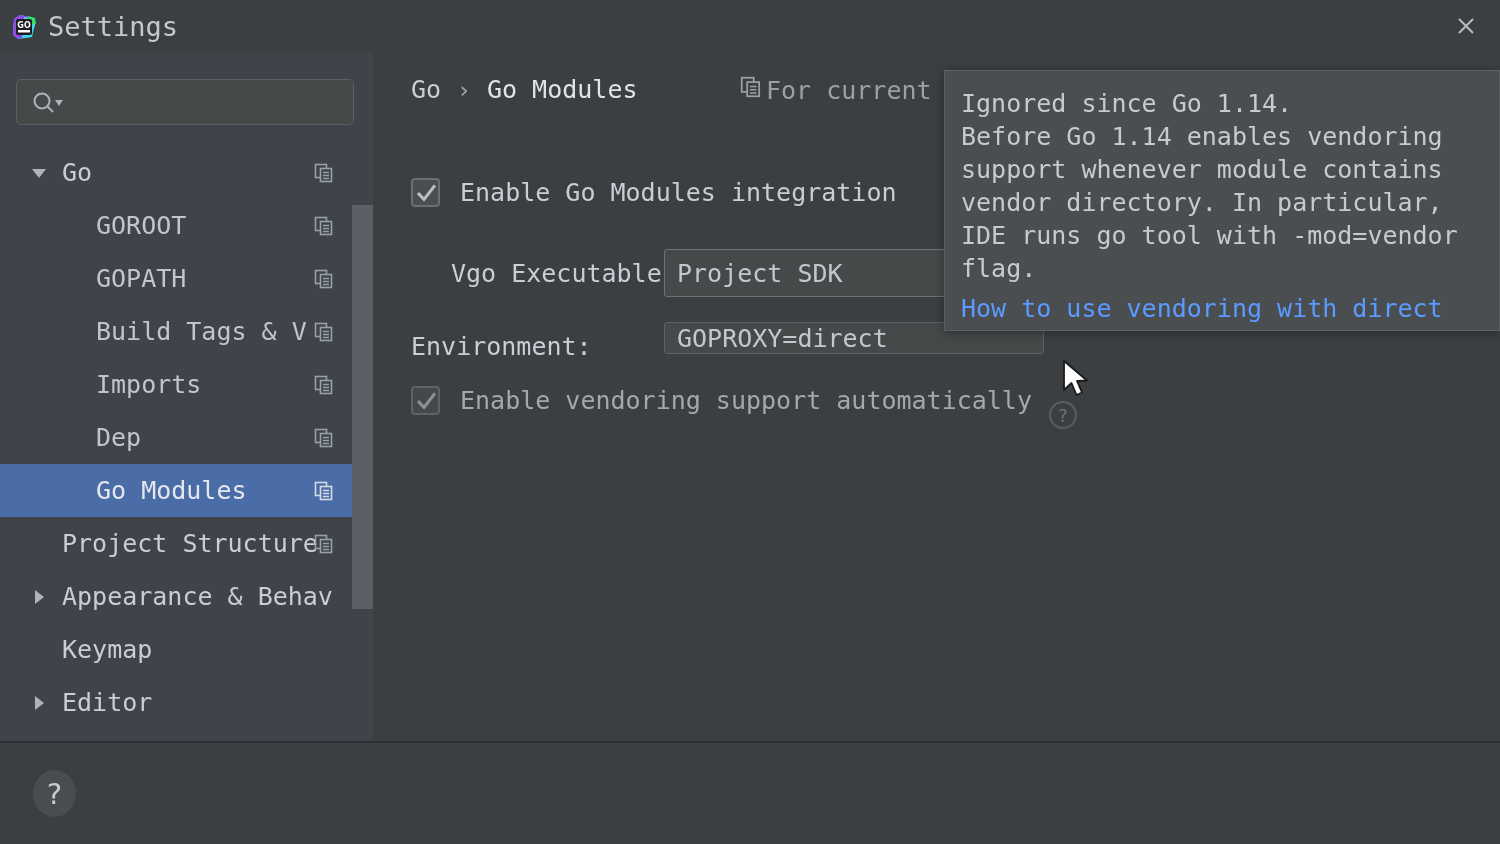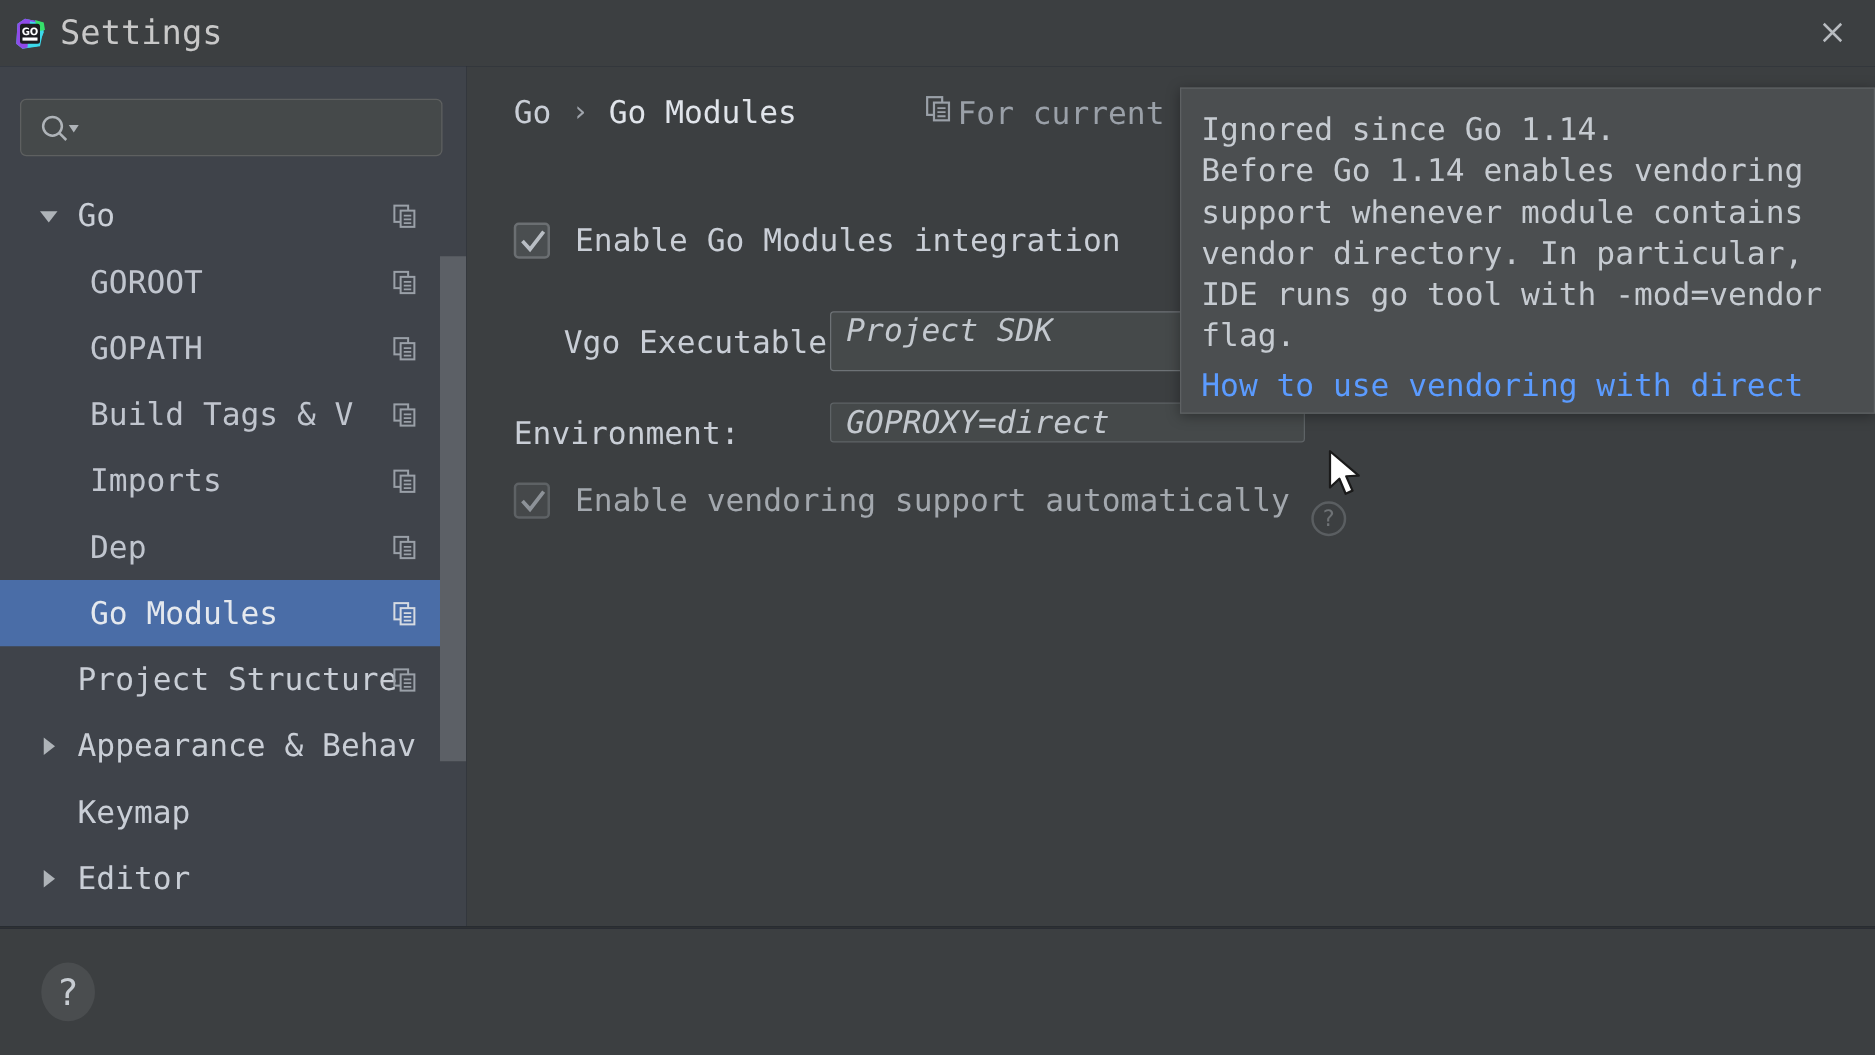--- a/index.html
+++ b/index.html
@@ -12,21 +12,21 @@
     height: 844px;
     overflow: hidden;
     font-family: "DejaVu Sans Mono", "Liberation Mono", monospace;
     color: #bbbbbb;
     -webkit-font-smoothing: antialiased;
   }
   #app {
     position: relative;
     width: 1500px;
     height: 844px;
-    background: #0f172a;
+    background: #a16207;
   }
 
   
   .titlebar {
     position: absolute;
     left: 0; top: 0;
     width: 1500px; height: 53px;
     background: #3c3f41;
   }
   .title-logo {
@@ -121,21 +121,21 @@
   .tree-row .tree-label.bold { color: #c9ced6; }
   .tree-row.selected .tree-label { color: #e4e8ee; }
   .copy-icon {
     position: absolute;
     left: 313px;
     top: 50%;
     transform: translateY(-50%);
     width: 22px; height: 22px;
   }
   .lvl0 .tree-label { margin-left: 62px; }
-  .lvl1 .tree-label { margin-left: 72px; }
+  .lvl1 .tree-label { margin-left: 96px; }
 
   .sb-track {
     position: absolute;
     left: 352px; top: 53px;
     width: 21px; height: 688px;
     background: transparent;
   }
   .sb-thumb {
     position: absolute;
     left: 352px; top: 152px;
@@ -201,22 +201,22 @@
     font-size: 25px;
     color: #c9ced6;
     white-space: nowrap;
   }
   .field-box {
     position: absolute;
     box-sizing: border-box;
     background: #45494a;
     border: 1px solid #5e6366;
     display: flex;
+    align-items: center;
     border-radius: 3px;
-    font-style: italic;
   }
   .field-box.focused { border-color: #6d7276; }
   .field-val {
     margin-left: 12px;
     font-size: 25px;
     color: #c3c8ce;
     white-space: nowrap;
     overflow: hidden;
   }
 

